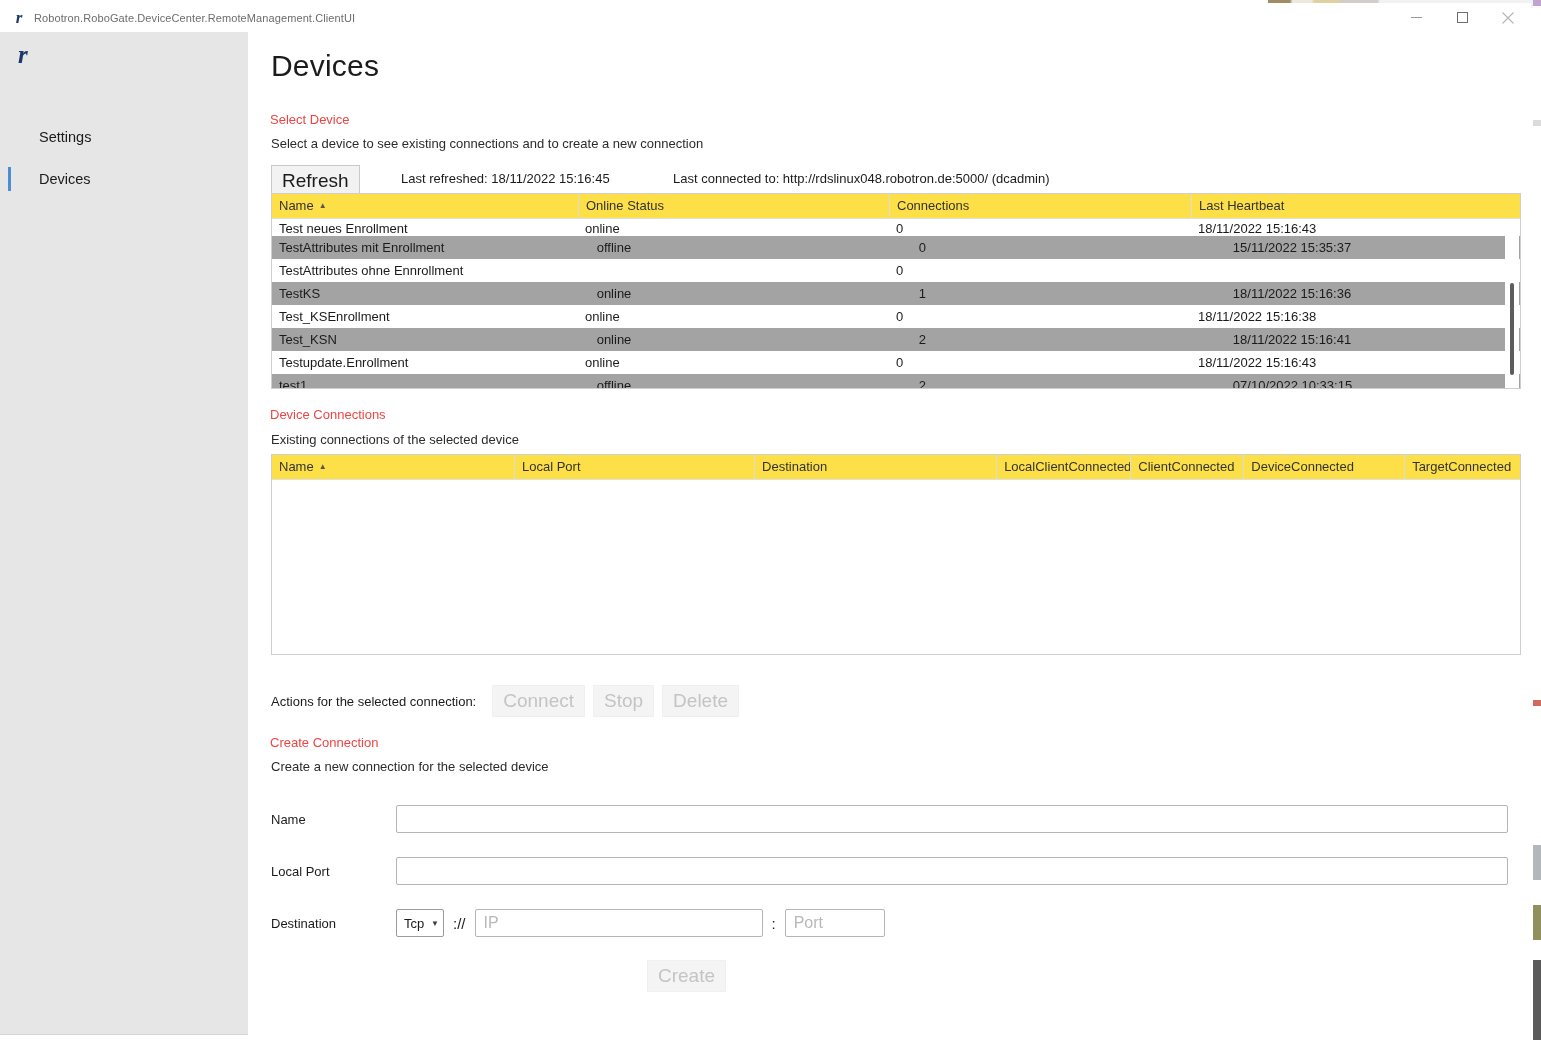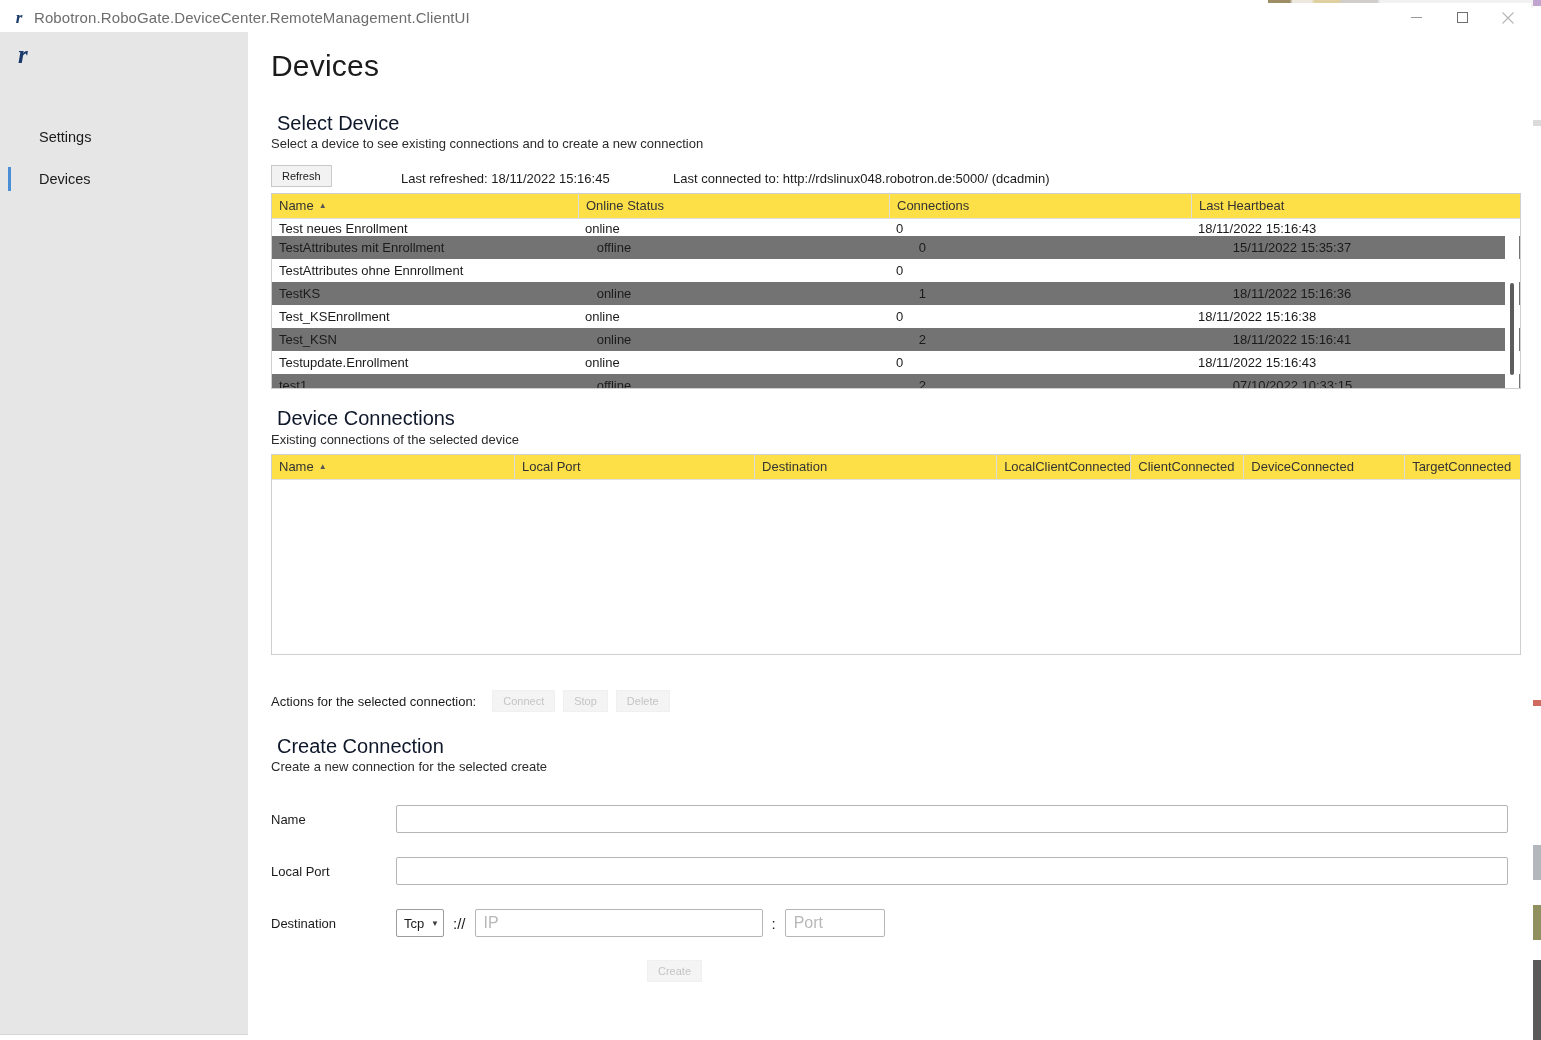--- a/index.html
+++ b/index.html
@@ -78,21 +78,21 @@
     text-align: center;
     font-family: "Liberation Serif", serif;
     font-weight: bold;
     font-style: italic;
     font-size: 17px;
     color: #1b3a6b;
     line-height: 1;
     padding-left: 4px;
   }
   .tb-title {
-    font-size: 15px;
+    font-size: 11px;
     color: #6d6d6d;
     letter-spacing: .1px;
   }
   .tb-spacer { flex: 1; }
   .tb-btn {
     width: 46px;
     height: 29px;
     display: flex;
     align-items: center;
     justify-content: center;
@@ -158,37 +158,37 @@
     position: absolute;
     top: 17px;
     left: 23px;
     font-size: 30px;
     font-weight: 300;
     color: #1b1b1b;
     letter-spacing: .2px;
   }
   .sec-head {
     position: absolute;
-    left: 29px;
-    font-size: 20px;
+    left: 22px;
+    font-size: 13px;
     font-weight: 400;
-    color: #0f172a;
+    color: #ef4444;
   }
   .sec-sub {
     position: absolute;
     left: 23px;
     font-size: 13px;
     color: #2b2b2b;
   }
 
   
   .refresh-row { position: absolute; top: 133px; left: 23px; width: 1250px; height: 28px; }
   .btn {
     font-family: "Liberation Sans", sans-serif;
-    font-size: 11px;
+    font-size: 19px;
     color: #1b1b1b;
     background: #f2f2f2;
     border: 1px solid #c9c9c9;
     padding: 4px 10px;
     border-radius: 0;
     cursor: pointer;
   }
   .btn.disabled {
     color: #c4c4c4;
     background: #f4f4f4;
@@ -225,21 +225,21 @@
   }
   .gh:first-child { border-left: none; }
   .sort-caret { font-size: 8px; color: #555; margin-left: 5px; vertical-align: 2px; }
   .grid-body { position: relative; overflow: hidden; }
   .grow {
     display: flex;
     height: 23px;
     align-items: center;
     box-sizing: border-box;
   }
-  .grow.alt { background: #737373; gap: 44px; }
+  .grow.alt { background: #a3a3a3; gap: 44px; }
   .gc {
     font-size: 13px;
     color: #1b1b1b;
     padding-left: 7px;
     box-sizing: border-box;
     white-space: nowrap;
     overflow: hidden;
   }
 
   
@@ -477,21 +477,21 @@
   </div>
 
   <div class="actions-row">
     <div class="actions-label">Actions for the selected connection:</div>
     <button class="btn disabled">Connect</button>
     <button class="btn disabled">Stop</button>
     <button class="btn disabled">Delete</button>
   </div>
 
   <div class="sec-head" style="top:703px">Create Connection</div>
-  <div class="sec-sub" style="top:727px">Create a new connection for the selected create</div>
+  <div class="sec-sub" style="top:727px">Create a new connection for the selected device</div>
 
   <div class="form-row" id="row-name">
     <div class="form-label">Name</div>
     <input class="tinput" id="name-input" type="text" value="" style="">
   </div>
 
   <div class="form-row" id="row-localport">
     <div class="form-label">Local Port</div>
     <input class="tinput" id="localport-input" type="text" value="" style="">
   </div>

